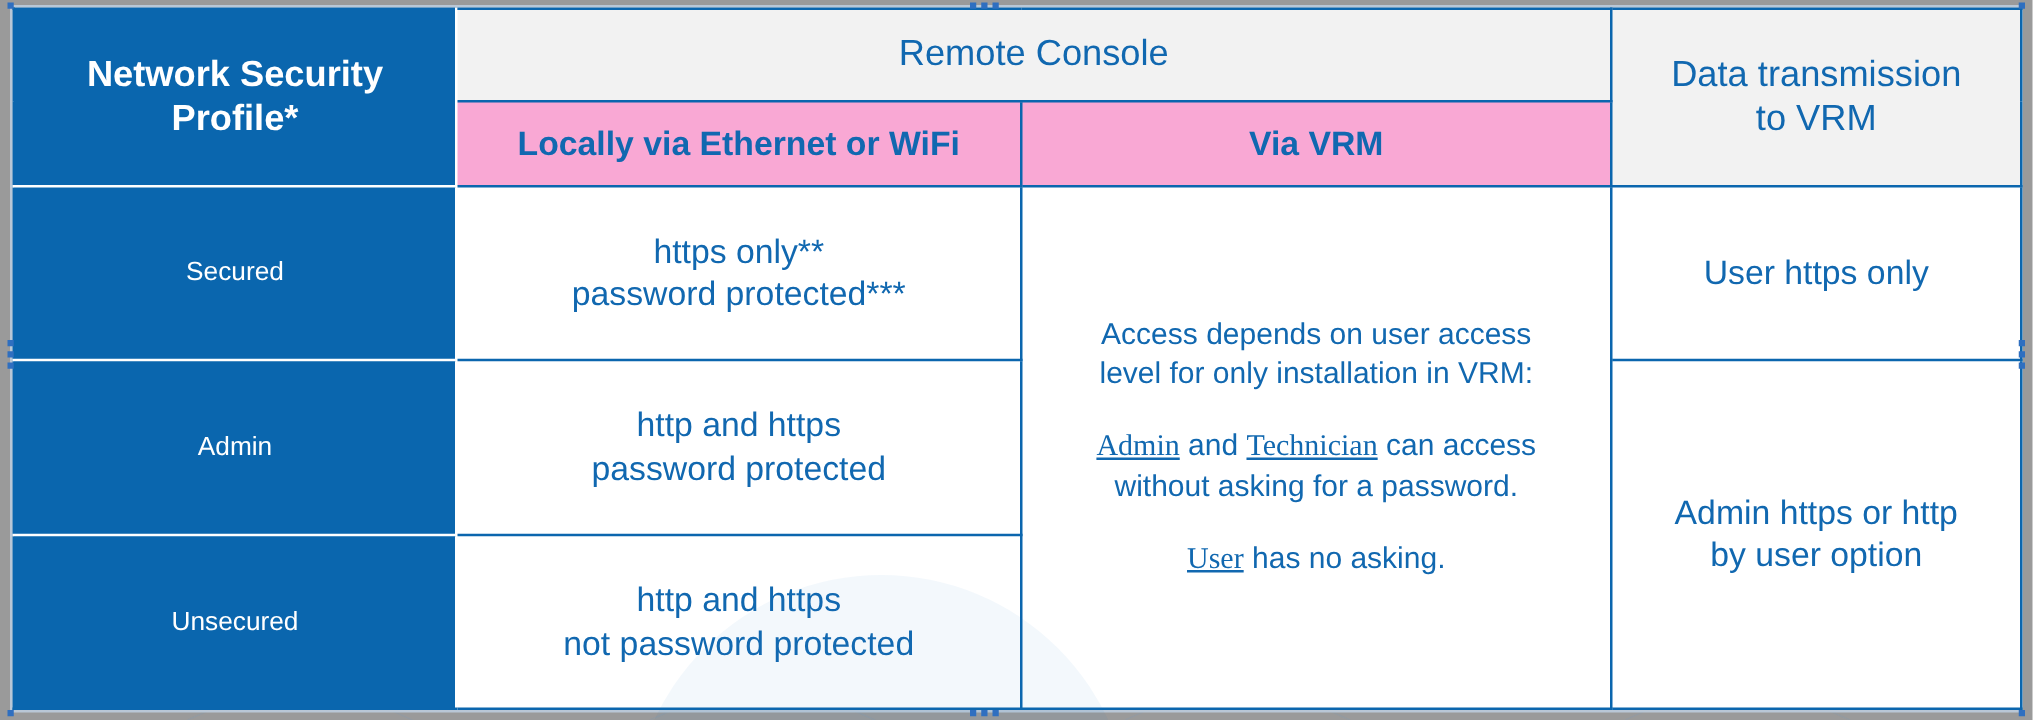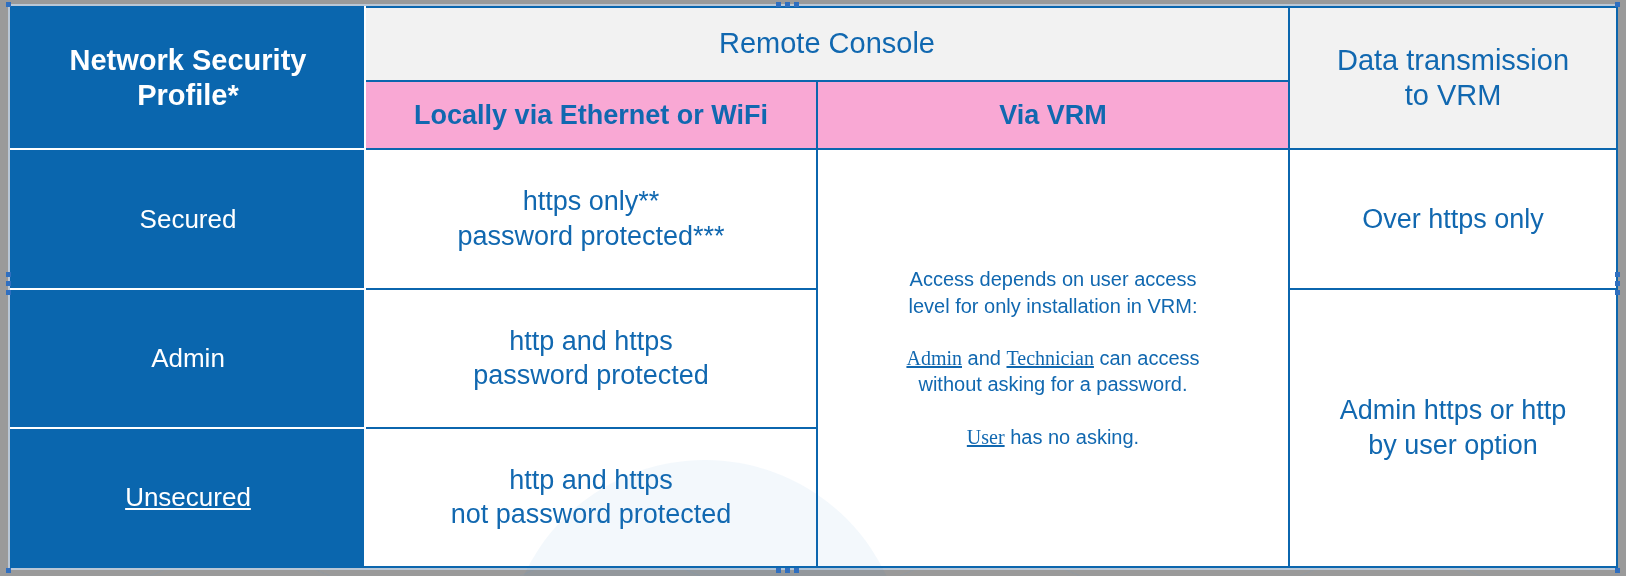--- a/index.html
+++ b/index.html
@@ -105,41 +105,40 @@
     color: #1168b0;
     font-weight: bold;
     font-size: 27px;
     line-height: 1.2;
   }
 
   
   .cell-profile {
     background: #0a66ae;
     color: #ffffff;
-    font-size: 26px;
+    font-size: 21px;
     font-weight: normal;
     border-color: #ffffff !important;
     border-left-color: #0a66ae !important;
   }
   .cell-profile.last {
     border-bottom-color: #0a66ae !important;
-    text-decoration: underline;
   }
 
   
   .cell-text {
     background: #ffffff;
     color: #1168b0;
     font-size: 27px;
     line-height: 1.28;
     font-weight: normal;
   }
   .cell-text .u { text-decoration: underline; font-family: Liberation Serif, serif; }
   .cell-vrm {
-    font-size: 20px;
+    font-size: 24px;
     line-height: 1.32;
   }
   .cell-vrm p { margin: 0; }
   .cell-vrm p.gap { margin-top: 26px; }
 
   .nowrap-line { display: block; }
 </style>
 </head>
 <body>
 
@@ -226,21 +225,21 @@
             <span class="nowrap-line">level for only installation in VRM:</span>
           </p>
           <p class="gap">
             <span class="nowrap-line"><span class="u">Admin</span><span> and </span><span class="u">Technician</span><span> can access</span></span>
             <span class="nowrap-line">without asking for a password.</span>
           </p>
           <p class="gap">
             <span class="nowrap-line"><span class="u">User</span><span> has no asking.</span></span>
           </p>
         </td>
-        <td class="cell-text">Over https only</td>
+        <td class="cell-text">User https only</td>
       </tr>
 
       <tr>
         <td class="cell-profile">Admin</td>
         <td class="cell-text">
           <span class="nowrap-line">http and https</span>
           <span class="nowrap-line">password protected</span>
         </td>
         <td class="cell-text" rowspan="2">
           <span class="nowrap-line">Admin https or http</span>

